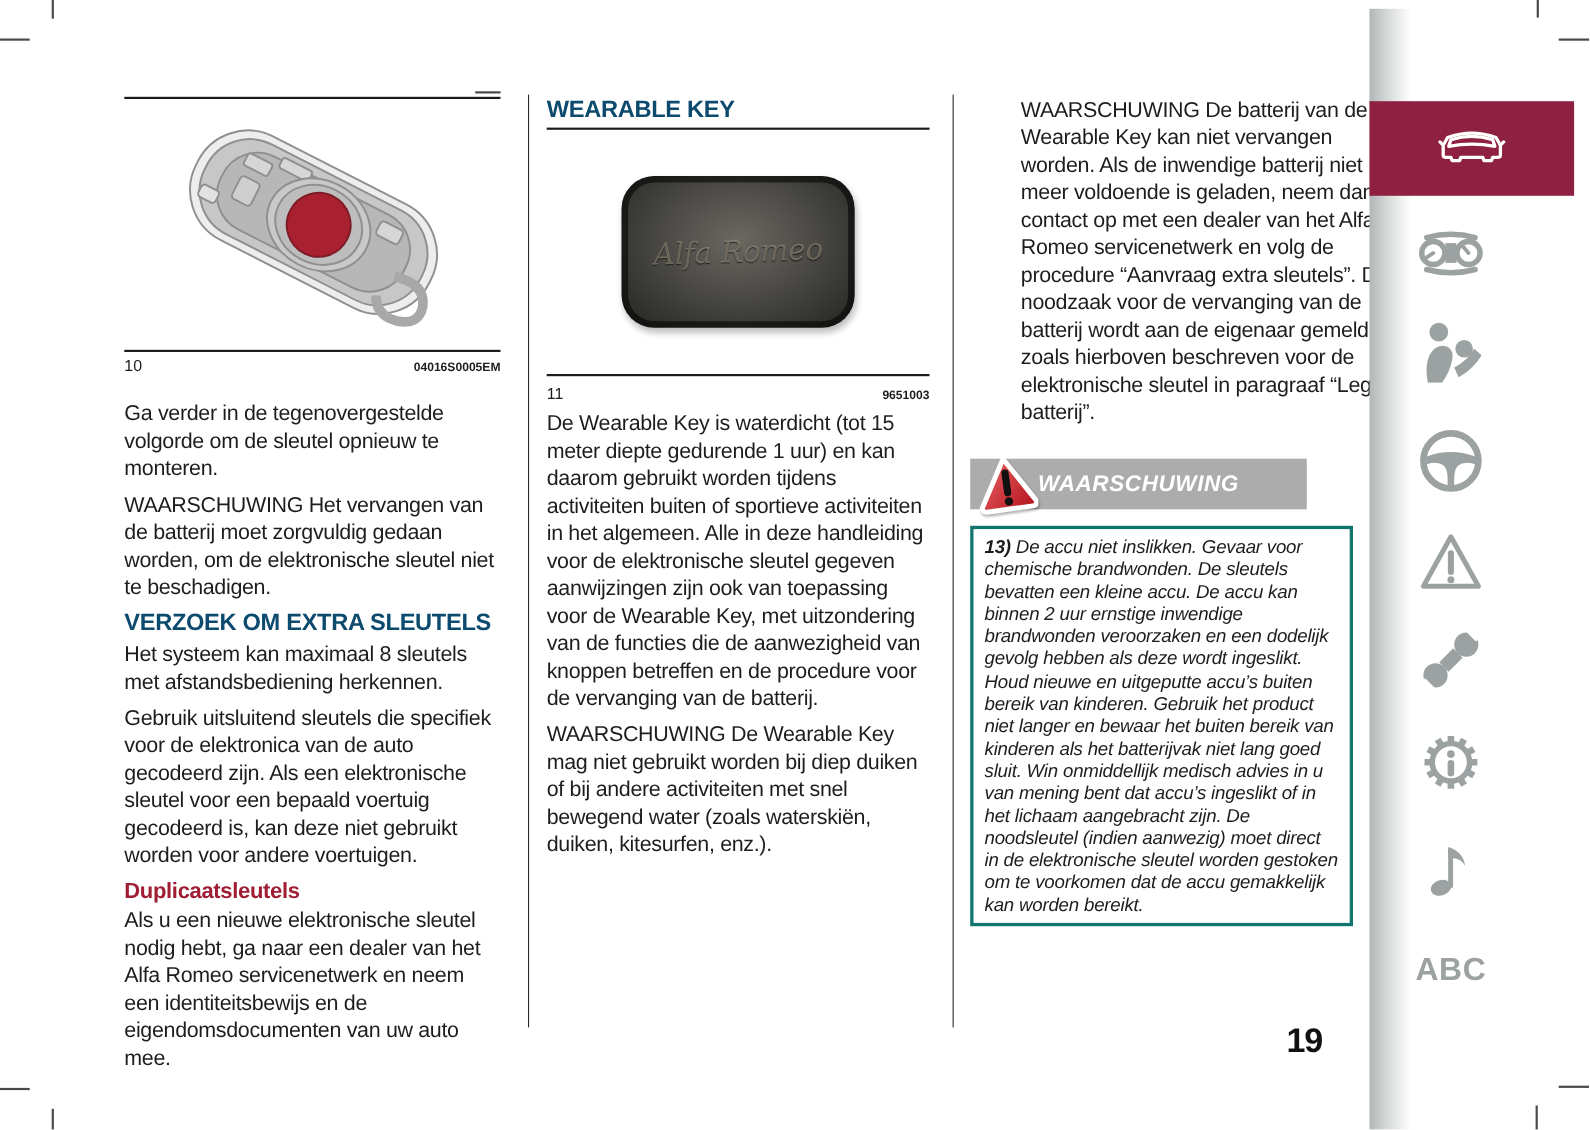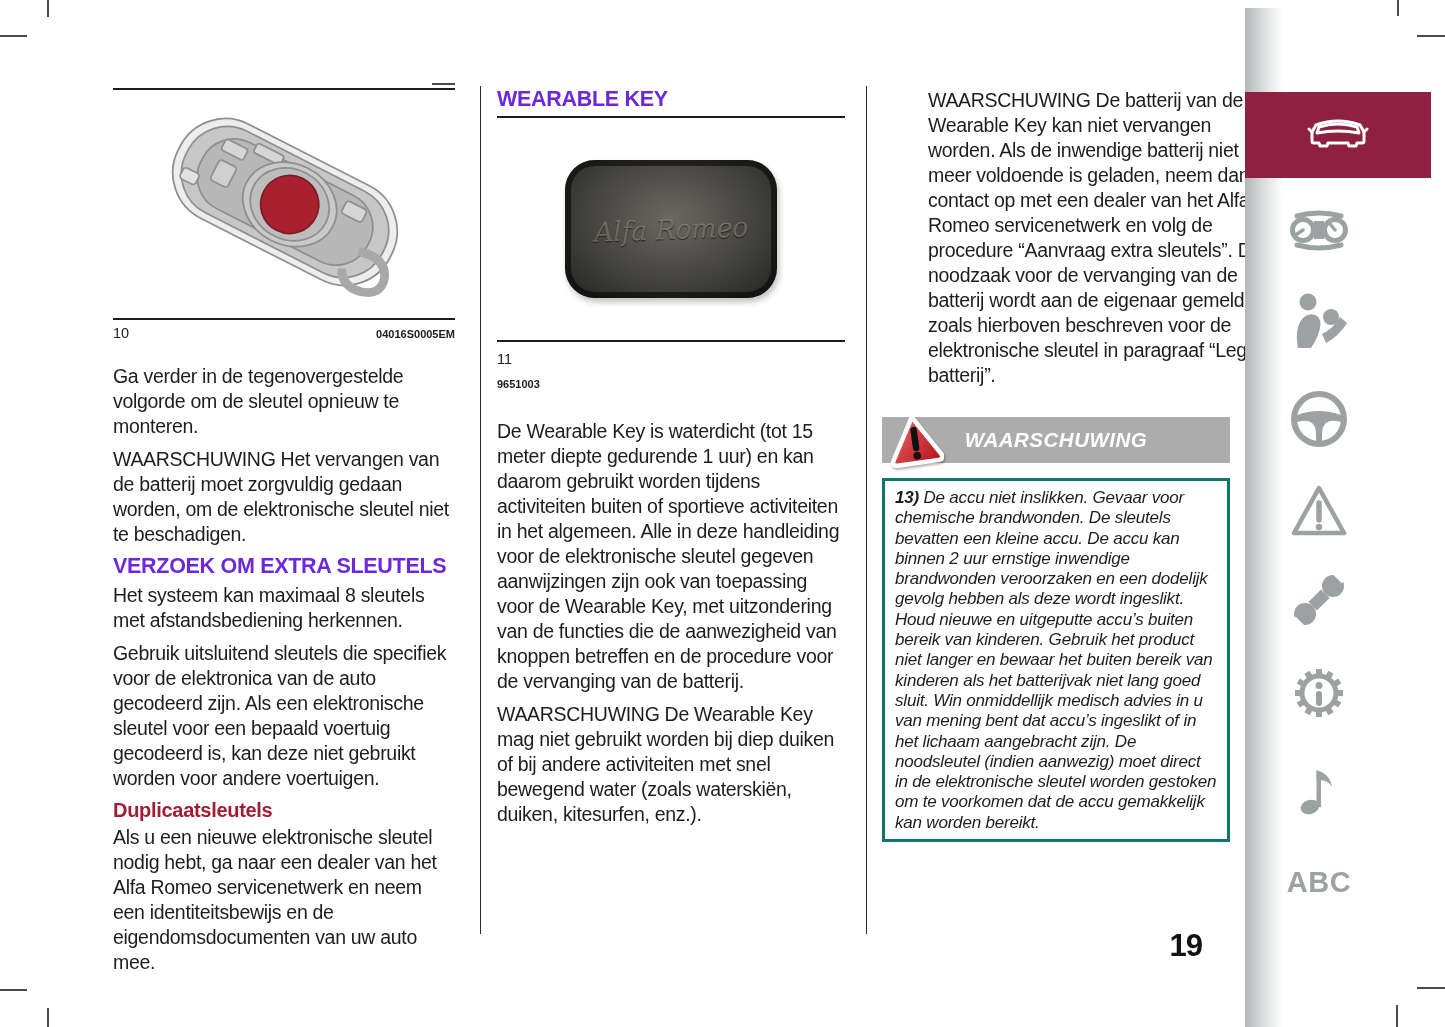--- a/index.html
+++ b/index.html
@@ -8,21 +8,21 @@
 
   
   .crop{position:absolute;background:#4a4a4a;}
 
   
   .col-rule{position:absolute;top:86px;height:848px;width:1px;background:#2a2a2a;}
 
   
   .col{position:absolute;font-size:19.5px;line-height:25px;letter-spacing:-0.3px;}
   .col p{margin:0 0 8px 0;}
-  h2.section{font-size:21.5px;line-height:23px;font-weight:bold;color:#6d28d9;
+  h2.section{font-size:21.5px;line-height:23px;font-weight:bold;color:#0c4a6e;
              margin:4px 0 5px 0;letter-spacing:-0.3px;}
   h2.section.first{margin-top:0;}
   h3.sub{font-size:20px;line-height:22px;font-weight:bold;color:#A01D33;margin:2px 0 4px 0;}
 
   .hrule{height:2px;background:#1c1c1c;width:100%;}
   .fig-caption{display:flex;justify-content:space-between;align-items:baseline;
                font-size:14.5px;letter-spacing:0;margin-top:5px;}
   .fig-code{font-weight:bold;font-size:11px;}
 
   
@@ -32,21 +32,21 @@
   
   .wearable-art{height:222px;position:relative;}
   .wearable-key{position:absolute;left:68px;top:42px;width:212px;height:138px;border-radius:30px;
      background:radial-gradient(ellipse at 50% 42%, #6b6862 0%, #4b4a46 45%, #23231f 100%);
      box-shadow:inset 0 0 0 6px rgba(0,0,0,0.55), 2px 4px 6px rgba(0,0,0,0.25);
      display:flex;align-items:center;justify-content:center;}
   .wearable-script{font-family:"DejaVu Serif",serif;font-style:italic;font-size:27px;
      color:rgba(168,156,138,0.55);text-shadow:0 1px 1px rgba(0,0,0,0.6);transform:rotate(-2deg);}
 
   
-  .warn-bar{position:absolute;left:882px;top:417px;width:348px;height:46px;background:#ACACAC;
+  .warn-bar{position:absolute;left:882px;top:417px;width:306px;height:46px;background:#ACACAC;
             display:flex;align-items:center;justify-content:center;}
   .warn-bar .title{color:#ffffff;font-weight:bold;font-style:italic;font-size:20.5px;letter-spacing:0.5px;}
   .warn-icon{position:absolute;left:4px;top:-5px;}
 
   .law-box{position:absolute;left:882px;top:478px;width:348px;height:364px;box-sizing:border-box;
            border:3px solid #0f766e;padding:7px 10px;font-style:italic;
            font-size:17px;line-height:20.3px;letter-spacing:-0.2px;}
   .law-box .num{font-weight:bold;}
 
   
@@ -117,21 +117,21 @@
 
   <div class="col" style="left:497px;top:88px;width:348px;">
     <h2 class="section first">WEARABLE KEY</h2>
     <div class="hrule"></div>
     <div class="wearable-art">
       <div class="wearable-key">
         <span class="wearable-script">Alfa Romeo</span>
       </div>
     </div>
     <div class="hrule"></div>
-    <div class="fig-caption" style="margin-bottom:22px;flex-direction:column;">
+    <div class="fig-caption" style="">
       <span class="fig-num">11</span>
       <span class="fig-code">9651003</span>
     </div>
     <p>De Wearable Key is waterdicht (tot 15 meter diepte gedurende 1 uur) en kan daarom gebruikt worden tijdens activiteiten buiten of sportieve activiteiten in het algemeen. Alle in deze handleiding voor de elektronische sleutel gegeven aanwijzingen zijn ook van toepassing voor de Wearable Key, met uitzondering van de functies die de aanwezigheid van knoppen betreffen en de procedure voor de vervanging van de batterij.</p>
     <p>WAARSCHUWING De Wearable Key mag niet gebruikt worden bij diep duiken of bij andere activiteiten met snel bewegend water (zoals waterskiën, duiken, kitesurfen, enz.).</p>
   </div>
 
   <div class="col" style="left:882px;top:88px;width:346px;margin-left:46px;">
     <p>WAARSCHUWING De batterij van de Wearable Key kan niet vervangen worden. Als de inwendige batterij niet meer voldoende is geladen, neem dan contact op met een dealer van het Alfa Romeo servicenetwerk en volg de procedure “Aanvraag extra sleutels”. De noodzaak voor de vervanging van de batterij wordt aan de eigenaar gemeld zoals hierboven beschreven voor de elektronische sleutel in paragraaf “Lege batterij”.</p>
   </div>

